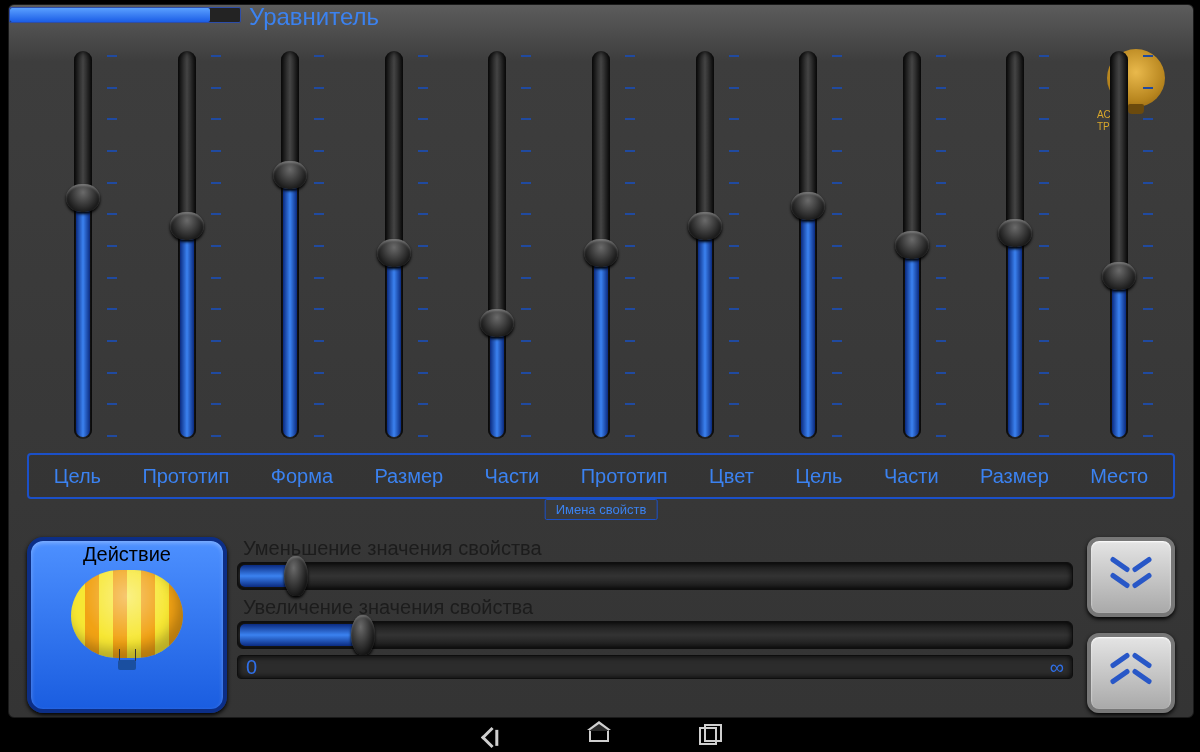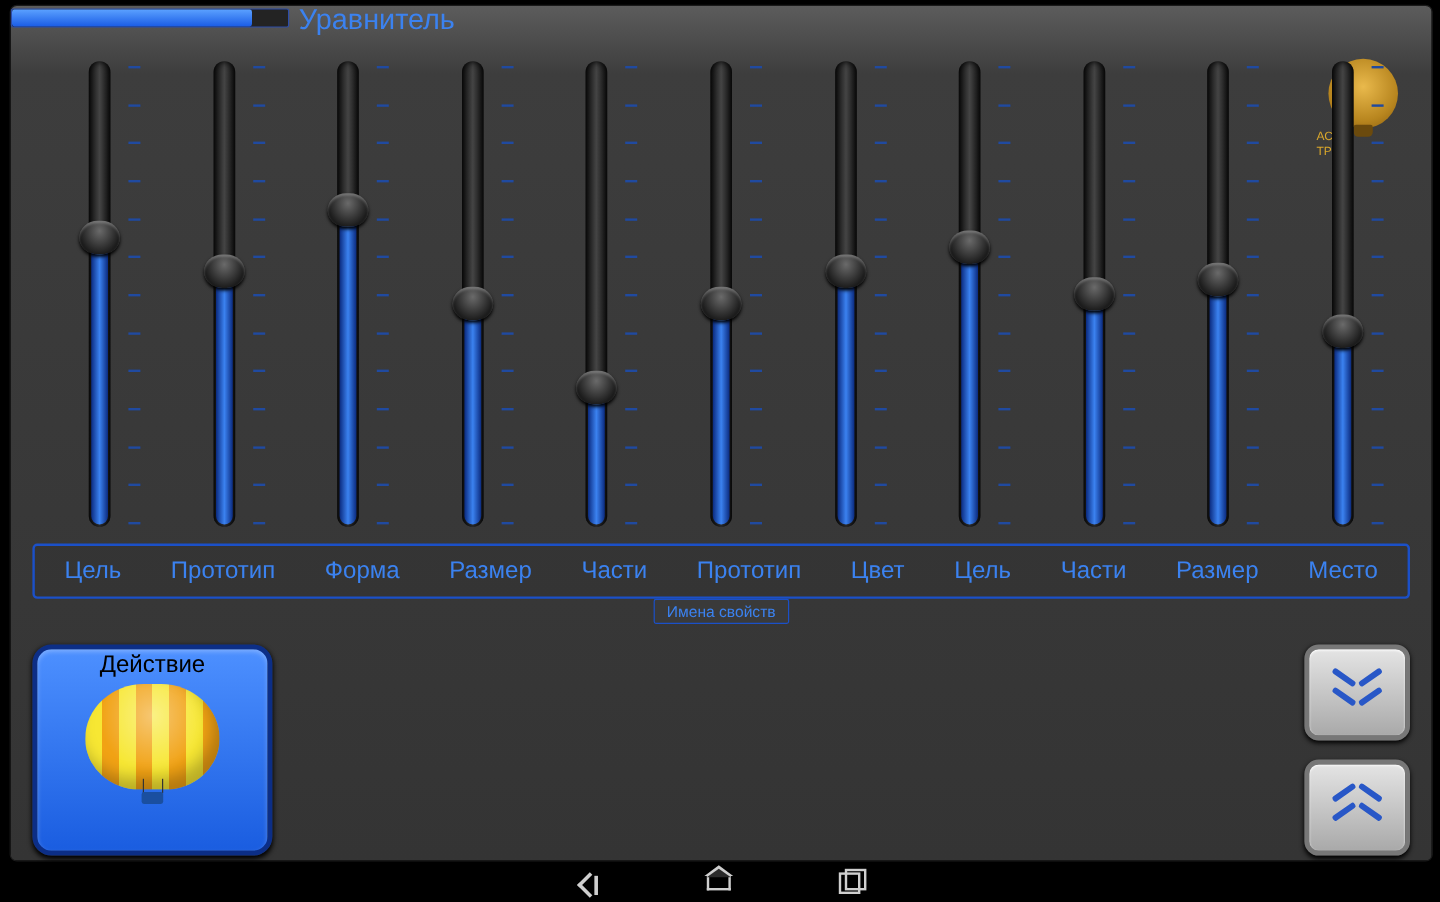--- a/index.html
+++ b/index.html
@@ -402,20 +402,36 @@
     <div class="proto">
       <div class="cap">Действие</div>
       <div class="balloon">
         <div class="env"></div>
         <div class="rope r1"></div>
           <div class="rope r2"></div>
         <div class="basket"></div>
       </div>
     </div>
 
+    <div class="mid">
+      <div class="secLabel">Уменьшение значения свойства</div>
+      <div class="hslide">
+        <div class="hfill" id="decfill" style="width: 7%;"></div>
+        <div class="hthumb" id="decthumb" style="left: calc(7% - 12px);"></div>
+      </div>
+      <div class="secLabel">Увеличение значения свойства</div>
+      <div class="hslide">
+        <div class="hfill" id="incfill" style="width: 15%;"></div>
+        <div class="hthumb" id="incthumb" style="left: calc(15% - 12px);"></div>
+      </div>
+      <div class="valrow">
+        <span>0</span>
+        <span>∞</span>
+      </div>
+    </div>
 
     <div class="btns">
       <div class="sqbtn">
         <div class="chev down"></div>
         <div class="chev down"></div>
       </div>
       <div class="sqbtn">
         <div class="chev up"></div>
         <div class="chev up"></div>
       </div>

